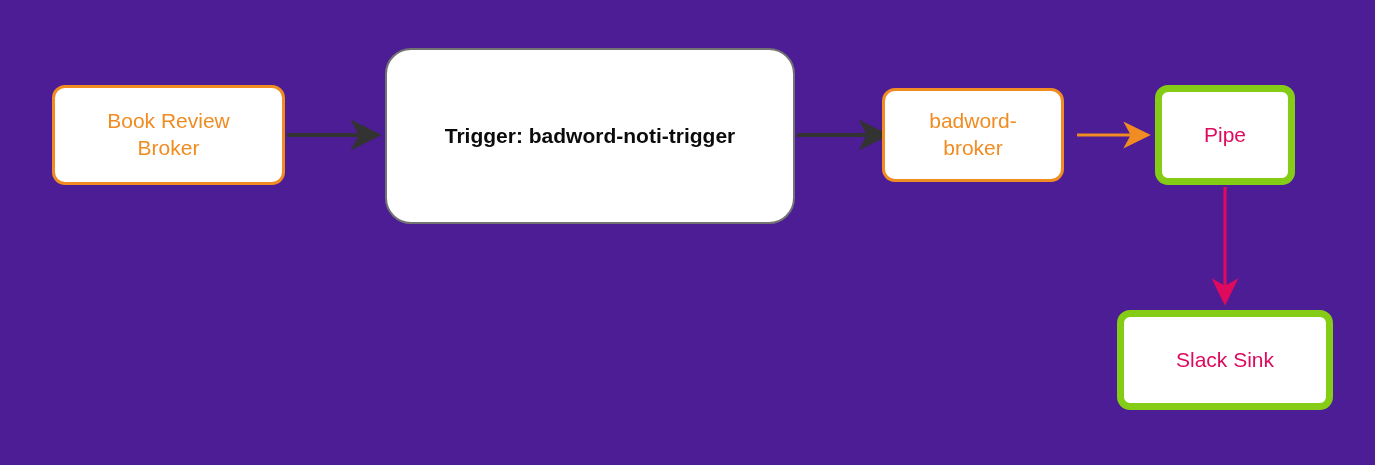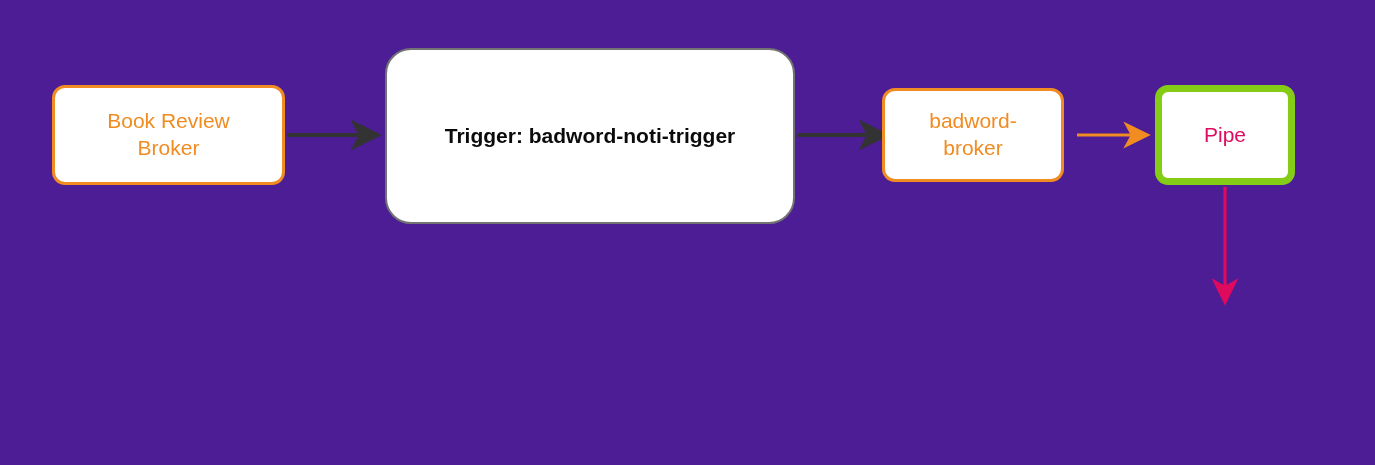--- a/index.html
+++ b/index.html
@@ -127,14 +127,17 @@
 
   <div id="node-badword-broker" class="node node-orange">
     <span class="node-label">badword-
 broker</span>
   </div>
 
   <div id="node-pipe" class="node node-magenta">
     <span class="node-label">Pipe</span>
   </div>
 
+  <div id="node-slack-sink" class="node node-magenta">
+    <span class="node-label">Slack Sink</span>
+  </div>
 
 </div>
 
 </body></html>

